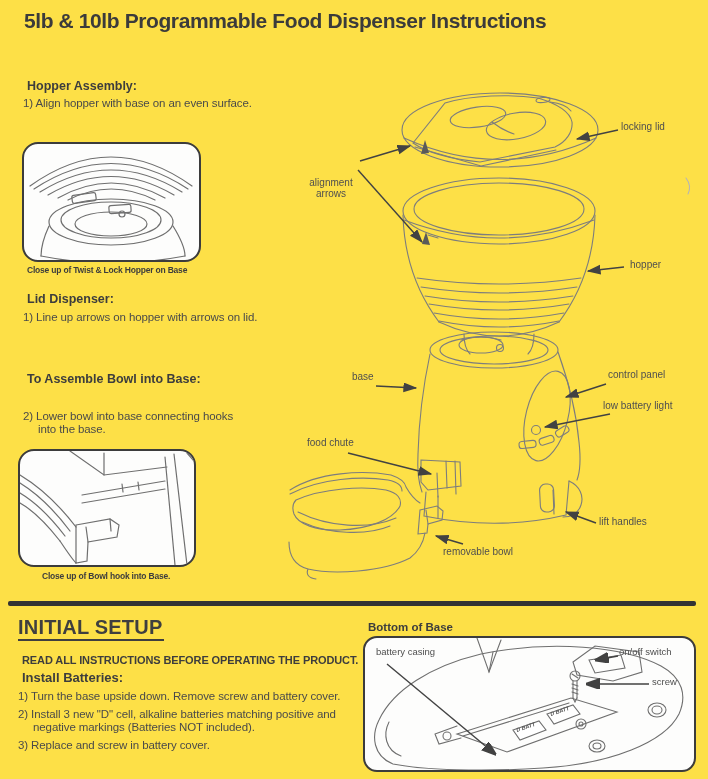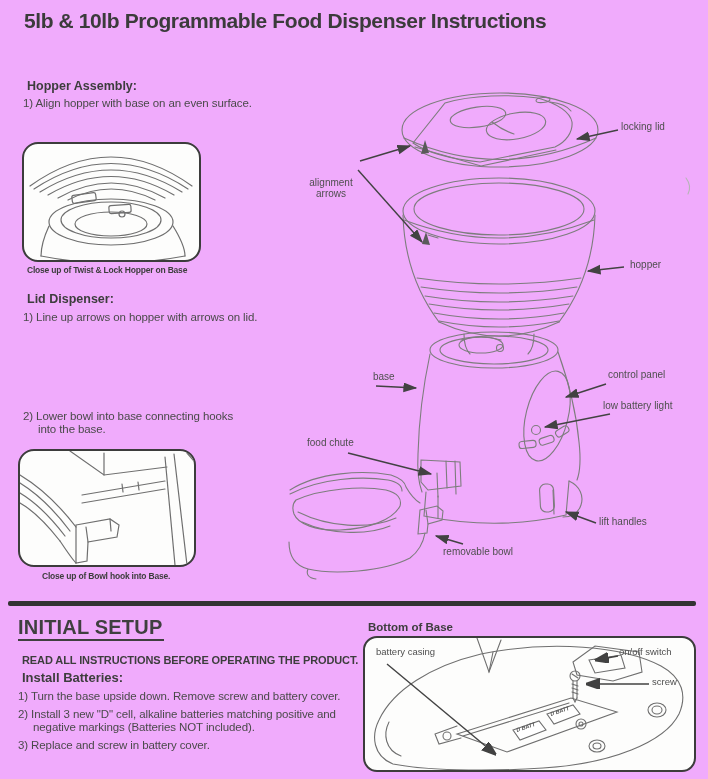--- a/index.html
+++ b/index.html
@@ -1,18 +1,18 @@
 <!DOCTYPE html>
 <html><head>
 <meta charset="utf-8">
 <style>
   html,body{margin:0;padding:0;background:#ffffff;}
   #page{
     position:relative;width:708px;height:779px;overflow:hidden;
-    background:#f0abfc;
+    background:#fde047;
     font-family:"Liberation Sans","DejaVu Sans",sans-serif;
     color:#4a4a4a;
   }
   .abs{position:absolute;}
   .title{
     font-size:21px;font-weight:bold;color:#3b3b3b;letter-spacing:-0.4px;
     white-space:nowrap;line-height:24px;
   }
   .secHead{
     font-size:20px;font-weight:bold;color:#3f3f3f;letter-spacing:0.2px;
@@ -73,20 +73,21 @@
           <path d="M17,112 Q87,126 161,112"></path>
         </g>
       </g>
     </svg>
   </div>
   <div class="abs caption" style="left:27px;top:265px;">Close up of Twist &amp; Lock Hopper on Base</div>
 
   <div class="abs subHead" style="left:27px;top:292px;">Lid Dispenser:</div>
   <div class="abs step" style="left:23px;top:311px;width:260px;">1) Line up arrows on hopper with arrows on lid.</div>
 
+  <div class="abs subHead" style="left:27px;top:372px;">To Assemble Bowl into Base:</div>
   <div class="abs step" style="left:23px;top:410px;width:216px;">2) Lower bowl into base connecting hooks into the base.</div>
 
   <div class="abs photoFrame" style="left:18px;top:449px;width:174px;height:114px;">
     <svg width="174" height="114" viewBox="0 0 174 114">
       <g stroke="#6f6f6f" stroke-width="1.2" fill="none" stroke-linecap="round">
         <g>
           <path d="M145,6 L155,114"></path>
           <path d="M154,3 L167,114"></path>
           <path d="M167,2 L174,10"></path>
           <path d="M50,0 L84,24 L147,16"></path>
@@ -204,21 +205,21 @@
       <path d="M322,332 L257,345" marker-end="url(#ah)"></path>
       <path d="M60,371 L143,392" marker-end="url(#ah)"></path>
       <path d="M175,462 L148,454" marker-end="url(#ah)"></path>
       <path d="M308,441 L278,430" marker-end="url(#ah)"></path>
     </g>
   </svg>
 
   <div class="abs dLabel wrap" style="left:299px;top:147px;width:64px;">alignment arrows</div>
   <div class="abs dLabel" style="left:621px;top:121px;">locking lid</div>
   <div class="abs dLabel" style="left:630px;top:259px;">hopper</div>
-  <div class="abs dLabel" style="left:373px;top:371px;text-align:right;">base</div>
+  <div class="abs dLabel" style="left:352px;top:371px;text-align:right;">base</div>
   <div class="abs dLabel" style="left:608px;top:369px;">control panel</div>
   <div class="abs dLabel" style="left:603px;top:400px;">low battery light</div>
   <div class="abs dLabel" style="left:307px;top:437px;">food chute</div>
   <div class="abs dLabel" style="left:443px;top:546px;">removable bowl</div>
   <div class="abs dLabel" style="left:599px;top:516px;">lift handles</div>
 
   <div class="abs sep" style="left:8px;top:601px;width:688px;height:4.5px;"></div>
 
   <div class="abs warn" style="left:22px;top:654px;">READ ALL INSTRUCTIONS BEFORE OPERATING THE PRODUCT.</div>
   <div class="abs" style="left:18px;top:617px;">

